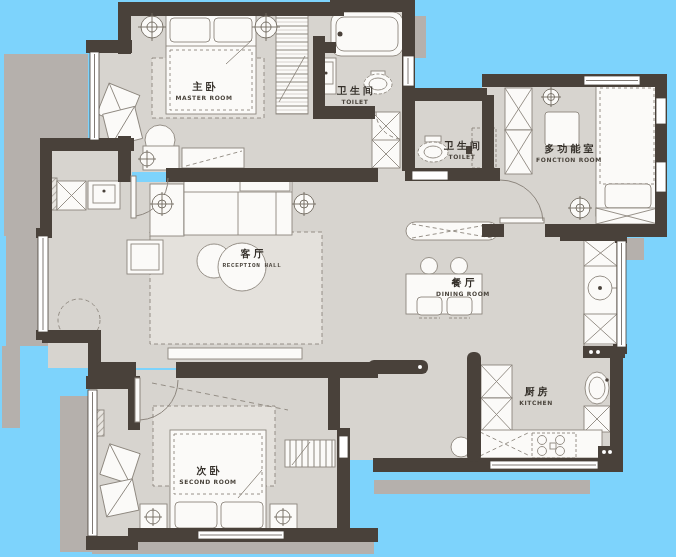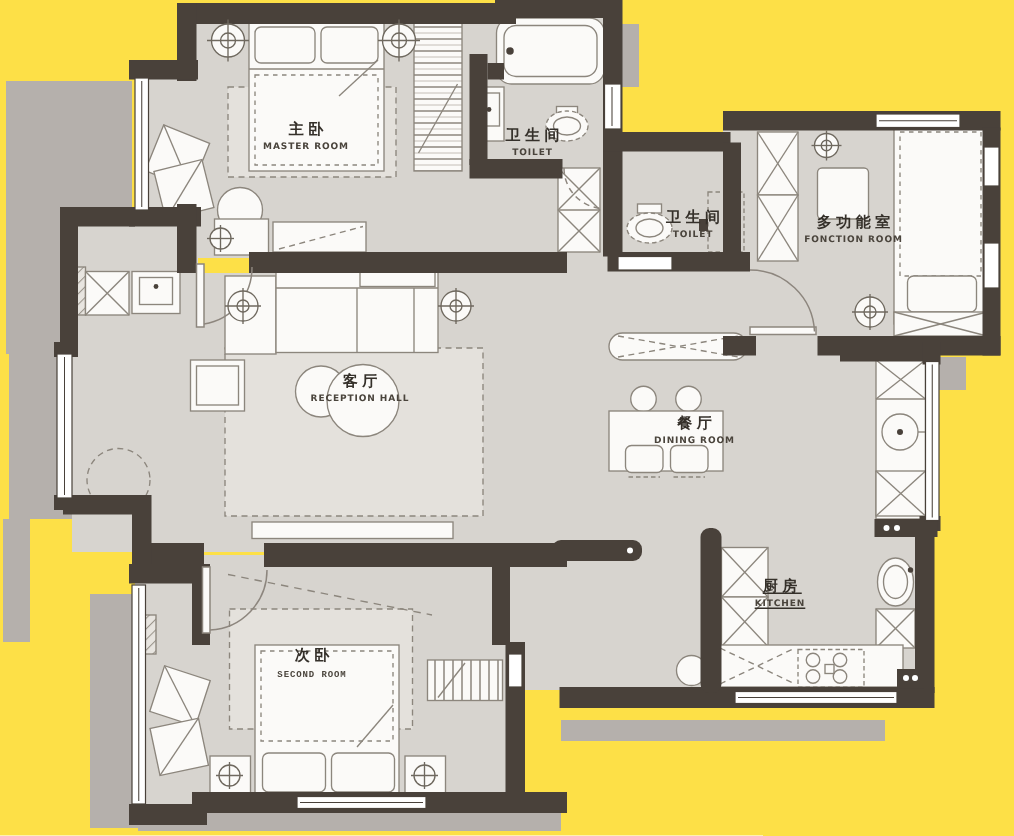--- a/index.html
+++ b/index.html
@@ -1,17 +1,17 @@
 <!DOCTYPE html>
 <html><head>
 <meta charset="utf-8">
 <style>
   html,body{margin:0;padding:0;background:#ffffff;}
   .plan{
-    position:relative;width:676px;height:557px;background:#fde047;overflow:hidden;
+    position:relative;width:676px;height:557px;background:#7dd3fc;overflow:hidden;
     font-family:"DejaVu Sans",sans-serif;
   }
   .plan svg{position:absolute;left:0;top:0;}
   .room-label{
     position:absolute;transform:translateX(-50%);text-align:center;
     color:#35302a;line-height:1;white-space:nowrap;pointer-events:none;z-index:5;
   }
   .room-label .zh{display:block;font-size:10px;font-weight:bold;letter-spacing:3px;text-indent:3px;}
   .room-label .en{display:block;font-size:6px;font-weight:bold;letter-spacing:.6px;margin-top:3px;color:#4a443c;}
 </style>
@@ -435,30 +435,30 @@
     <span class="en">TOILET</span>
   </div>
   <div class="room-label" style="left:462px;top:141px;">
     <span class="zh">卫生间</span>
     <span class="en">TOILET</span>
   </div>
   <div class="room-label" style="left:569px;top:144px;">
     <span class="zh">多功能室</span>
     <span class="en">FONCTION ROOM</span>
   </div>
-  <div class="room-label" style="left:240px;top:250px;">
+  <div class="room-label" style="left:252px;top:250px;font-family:Liberation Mono, monospace;">
     <span class="zh">客厅</span>
     <span class="en">RECEPTION HALL</span>
   </div>
   <div class="room-label" style="left:463px;top:278px;">
     <span class="zh">餐厅</span>
     <span class="en">DINING ROOM</span>
   </div>
-  <div class="room-label" style="left:208px;top:434px;font-family:Liberation Mono, monospace;">
+  <div class="room-label" style="left:208px;top:466px;">
     <span class="zh">次卧</span>
     <span class="en">SECOND ROOM</span>
   </div>
-  <div class="room-label" style="left:520px;top:387px;text-decoration:underline;">
+  <div class="room-label" style="left:536px;top:387px;">
     <span class="zh">厨房</span>
     <span class="en">KITCHEN</span>
   </div>
 
 </div>
 
 </body></html>

